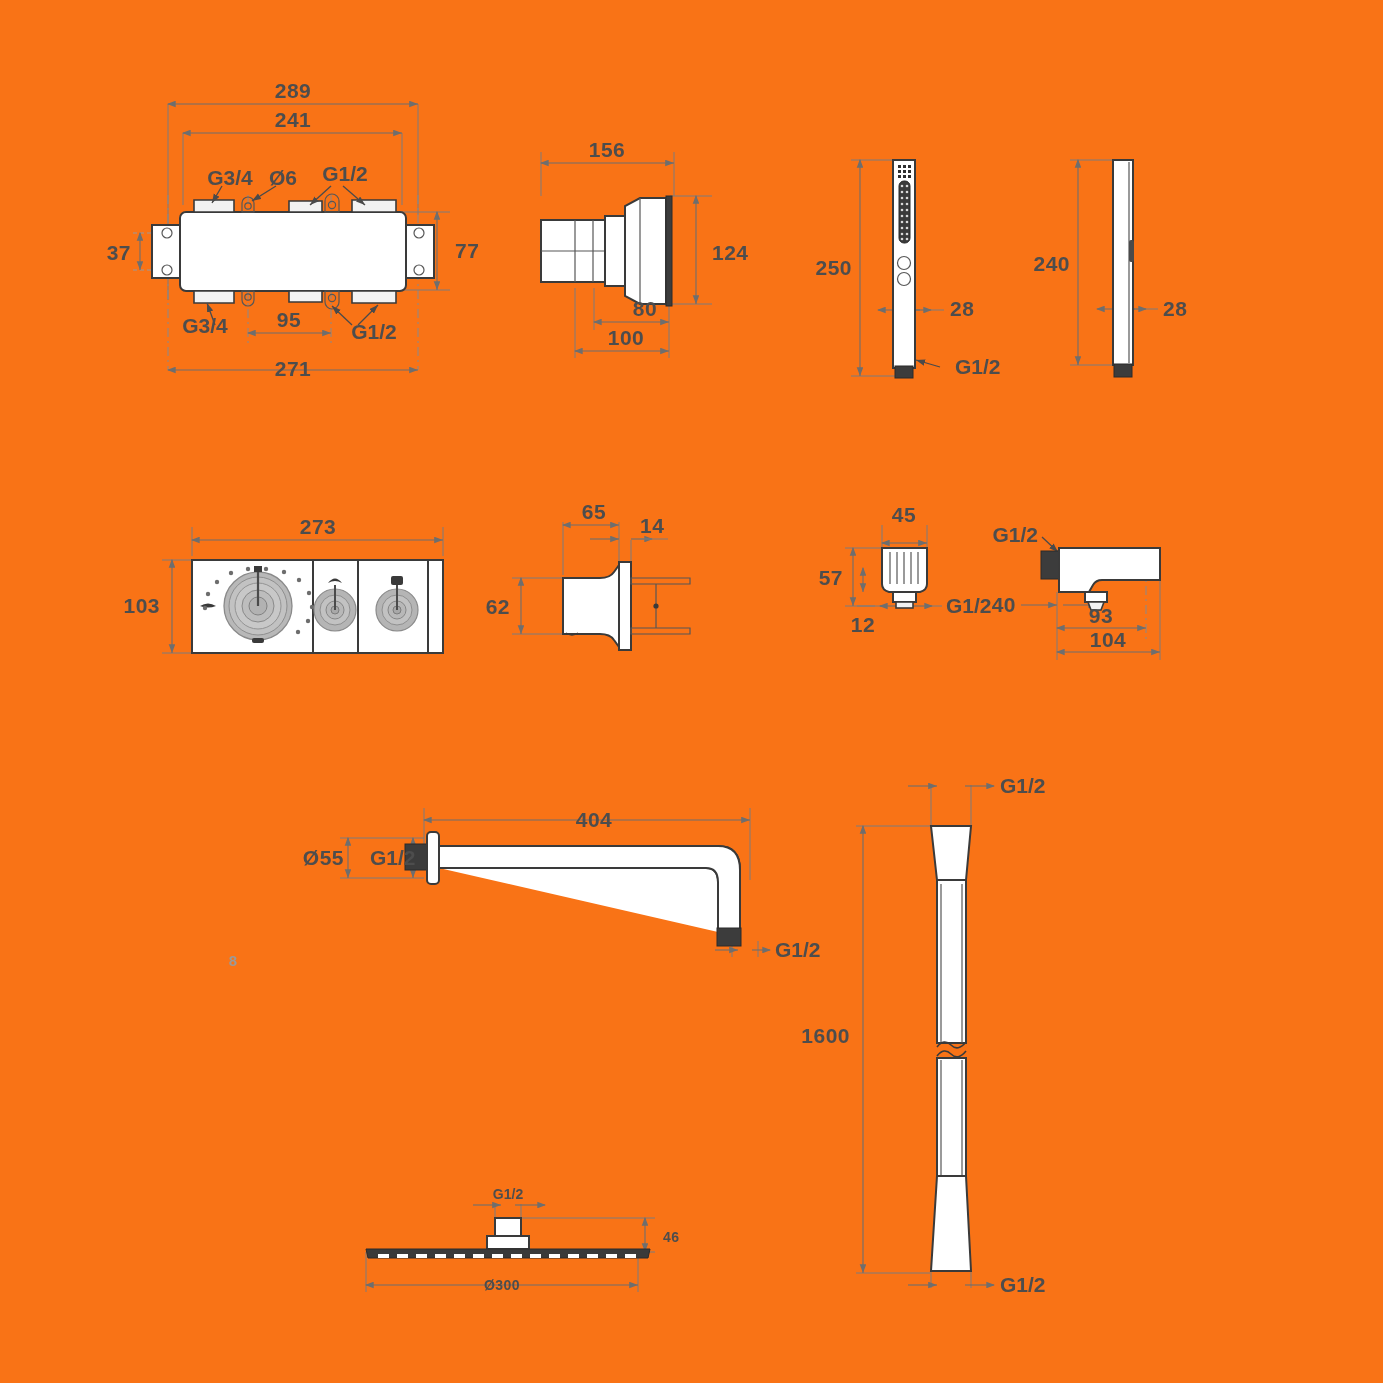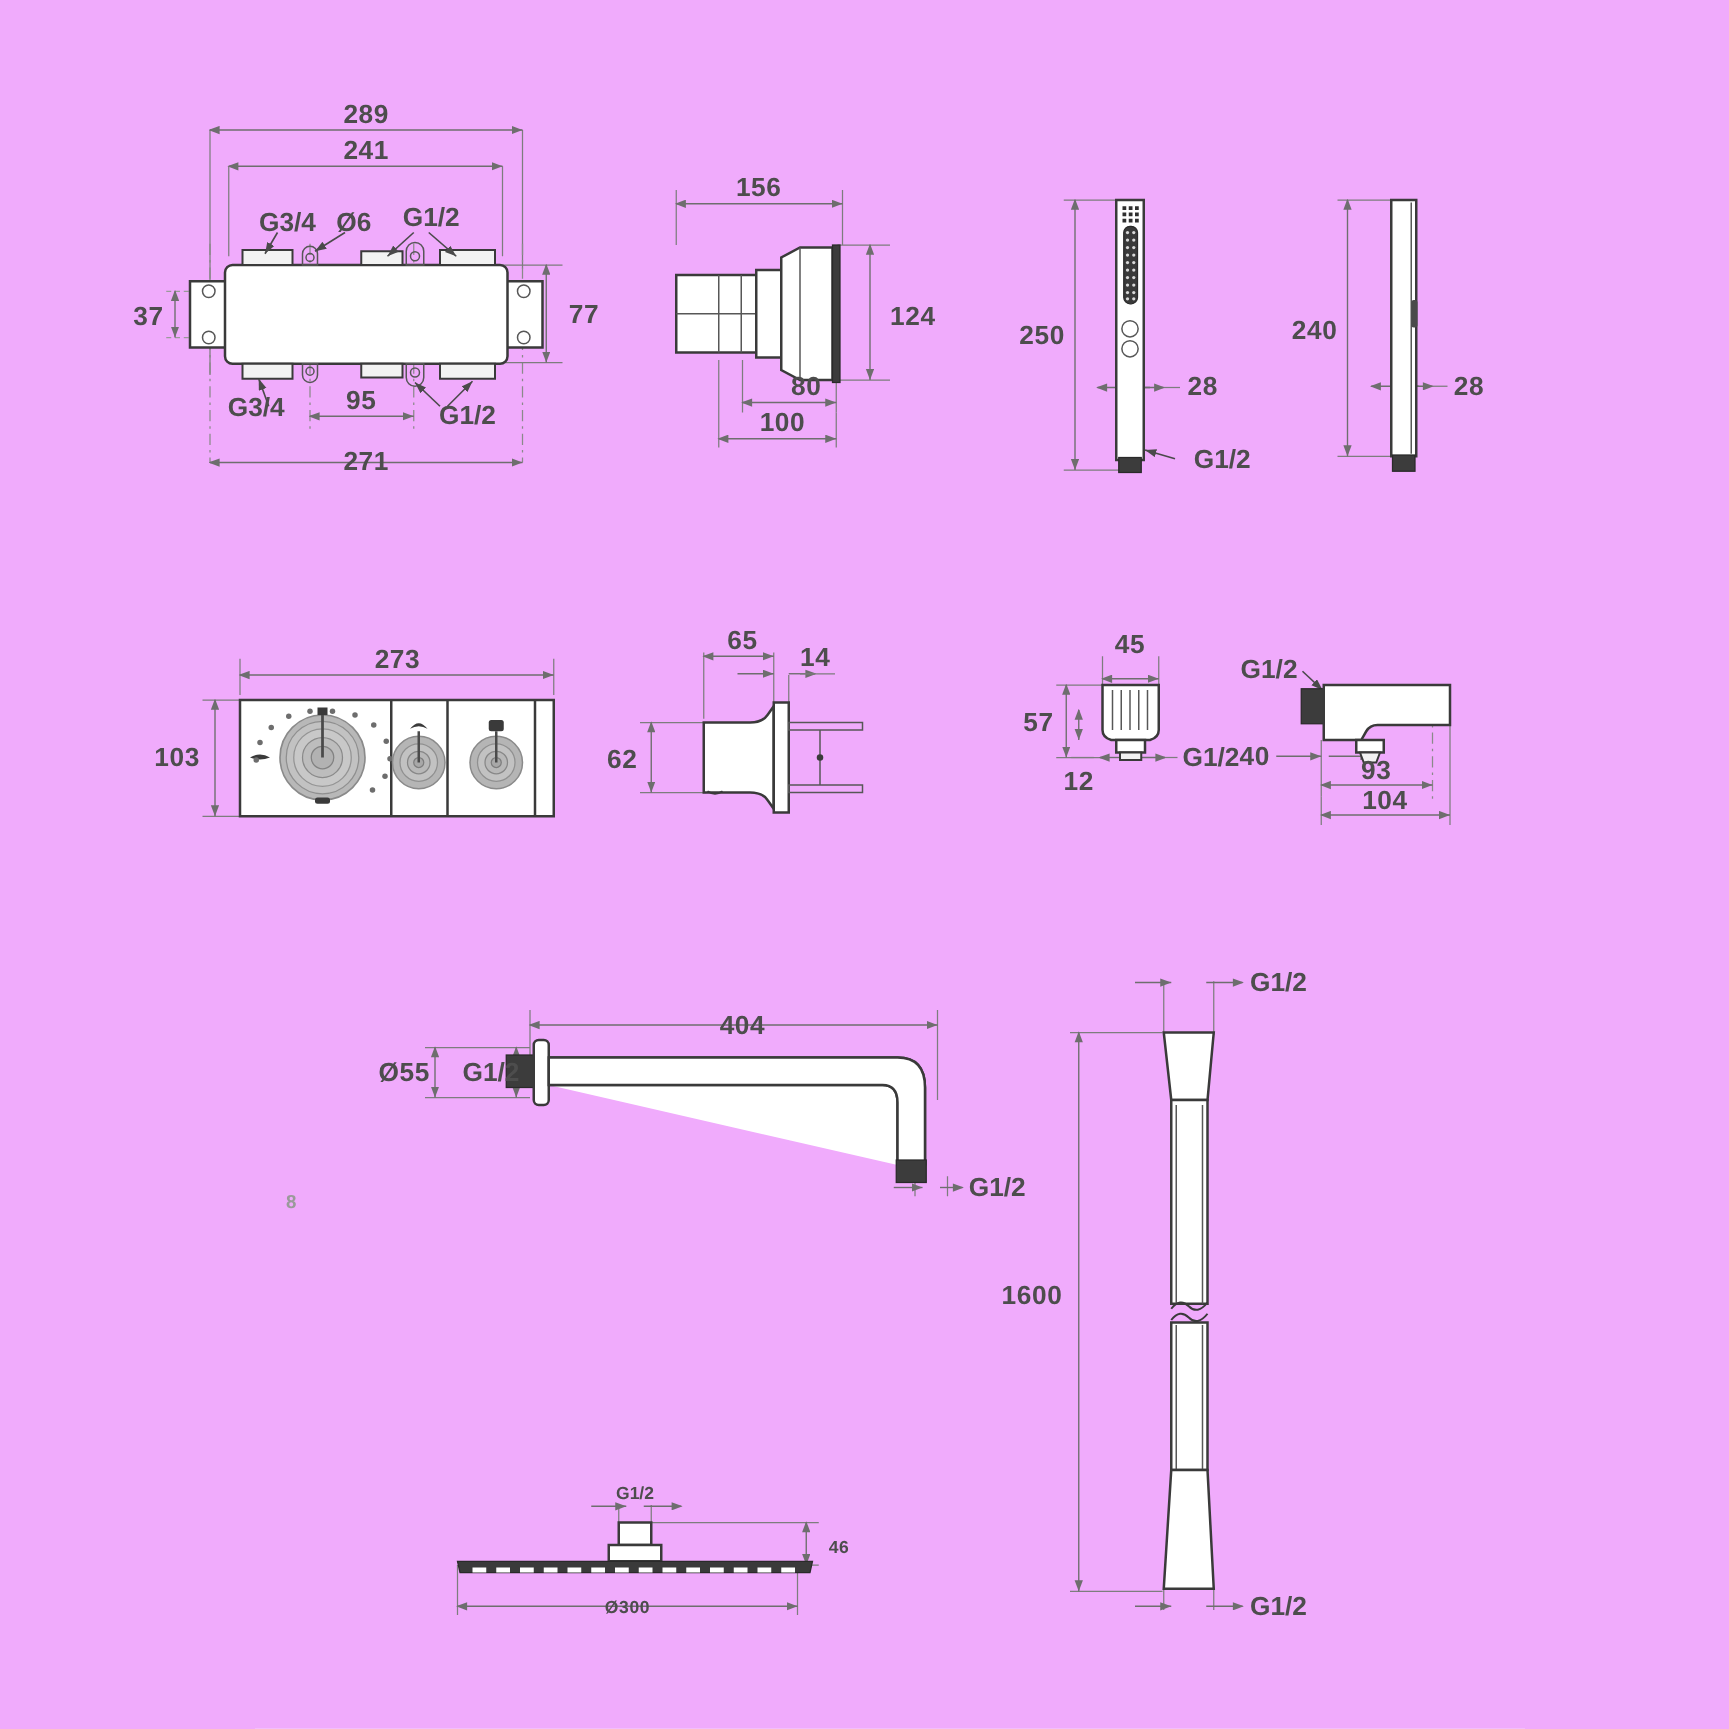--- a/index.html
+++ b/index.html
@@ -13,21 +13,21 @@
     height: 1383px;
     font-family: "Liberation Sans", sans-serif;
     overflow: hidden;
     position: relative;
   }
   #sheet {
     position: absolute;
     left: 0; top: 0;
     width: 1383px;
     height: 1383px;
-    background: #f0abfc;
+    background: #f97316;
   }
   svg.drawing {
     position: absolute;
     left: 0; top: 0;
     width: 1383px;
     height: 1383px;
     display: block;
   }
   .dim-txt {
     font-family: "Liberation Sans", sans-serif;

